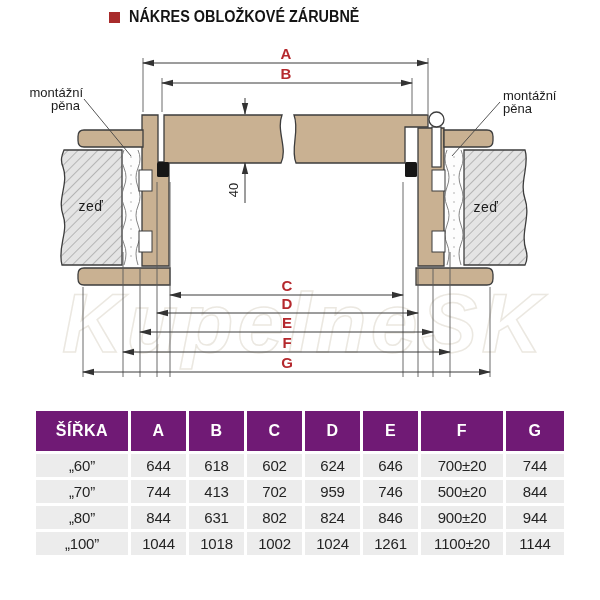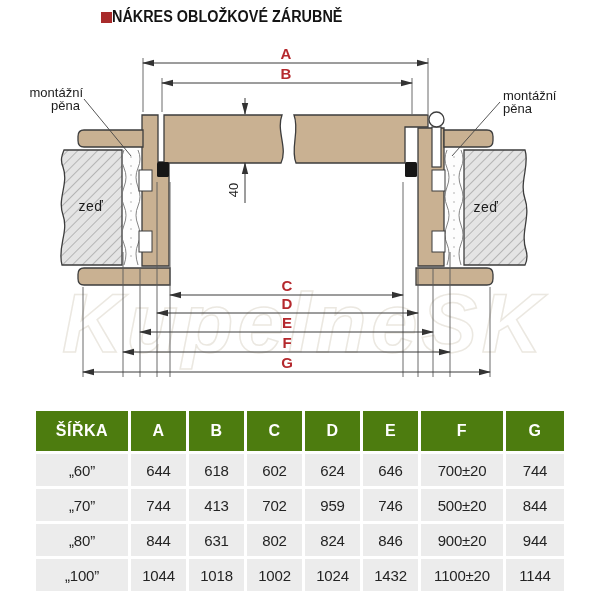--- a/index.html
+++ b/index.html
@@ -1,30 +1,30 @@
 <!DOCTYPE html>
 <html><head>
 <meta charset="utf-8">
 <style>
   html,body{margin:0;padding:0;background:#fff;}
   .stage{position:relative;width:600px;height:600px;background:#fff;overflow:hidden;
          font-family:"Liberation Sans",sans-serif;}
-  .title{position:absolute;left:84px;top:8px;display:flex;align-items:center;padding-left:17px;}
+  .title{position:absolute;left:92px;top:8px;display:flex;align-items:center;gap:9px;padding-left:17px;}
   .title .sq{width:11px;height:11px;background:#a82b2b;flex:0 0 auto;}
   .title h1{font-size:16px;font-weight:bold;color:#141414;margin:0;white-space:nowrap;
             transform:scaleX(.9);transform-origin:left center;letter-spacing:0;}
   svg text{font-family:"Liberation Sans",sans-serif;}
   .dimtxt{font-size:15px;font-weight:bold;fill:#b5292e;}
   .lbltxt{font-size:13px;fill:#1c1c1c;}
   .zedtxt{font-size:14px;fill:#1c1c1c;letter-spacing:.5px;}
   table.dims{position:absolute;left:33px;top:408px;border-collapse:separate;border-spacing:3px;
              table-layout:fixed;}
-  table.dims th{background:#4d7c0f;color:#fff;font-size:16px;font-weight:bold;height:40px;
+  table.dims th{background:#701a75;color:#fff;font-size:16px;font-weight:bold;height:40px;
                 text-align:center;vertical-align:middle;letter-spacing:.5px;padding:0;}
-  table.dims td{background:#ececec;color:#242424;font-size:15px;height:32px;text-align:center;
+  table.dims td{background:#ececec;color:#242424;font-size:15px;height:23px;text-align:center;
                 vertical-align:middle;letter-spacing:-.2px;padding:0;}
 </style>
 </head>
 <body>
 
 <div class="stage">
 
   <div class="title">
     <span class="sq"></span>
     <h1>NÁKRES OBLOŽKOVÉ ZÁRUBNĚ</h1>
@@ -186,19 +186,19 @@
         <td>846</td>
         <td>900±20</td>
         <td>944</td>
       </tr>
       <tr>
         <td>„100”</td>
         <td>1044</td>
         <td>1018</td>
         <td>1002</td>
         <td>1024</td>
-        <td>1432</td>
+        <td>1261</td>
         <td>1100±20</td>
         <td>1144</td>
       </tr>
     </tbody>
   </table>
 </div>
 
 </body></html>

